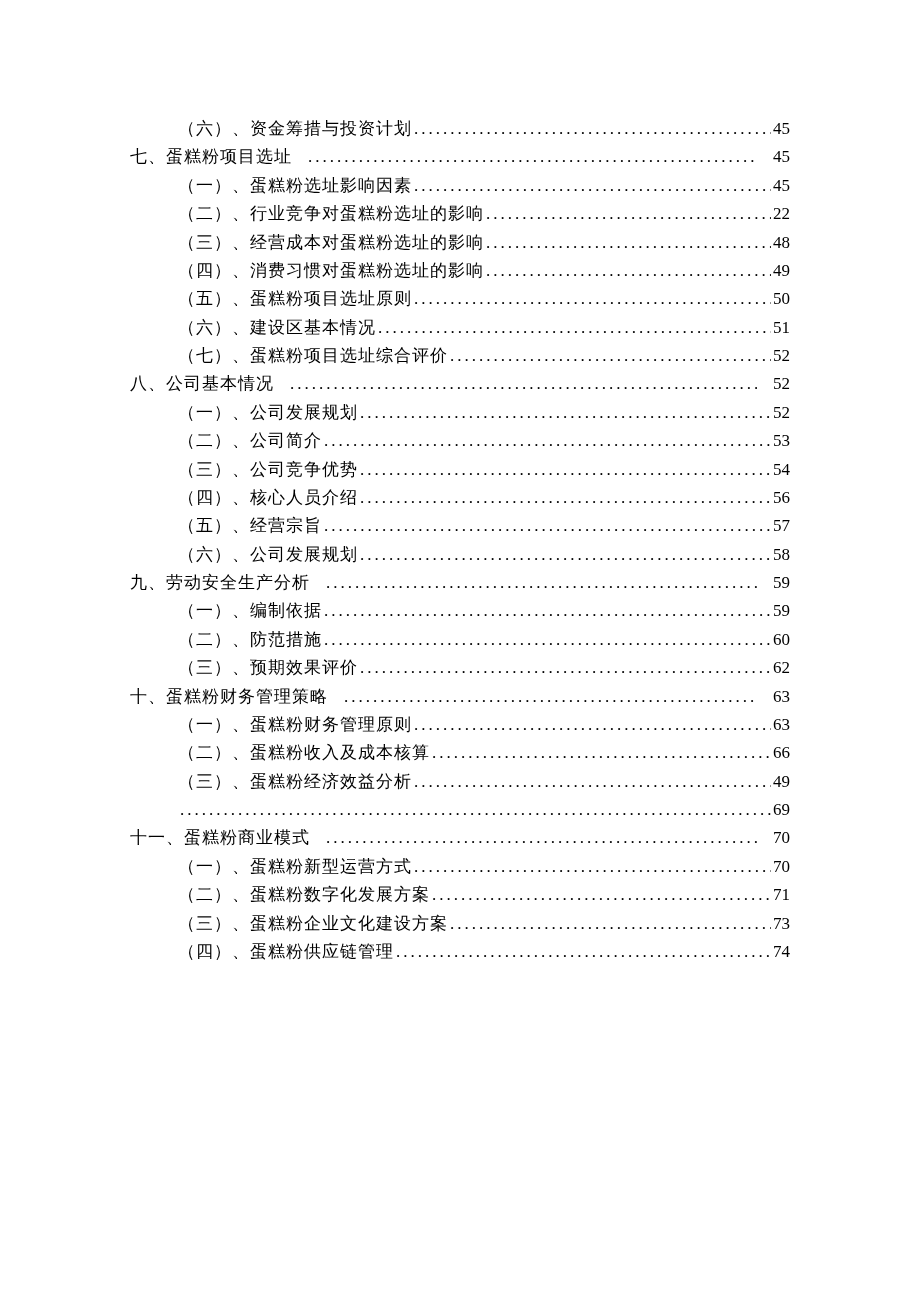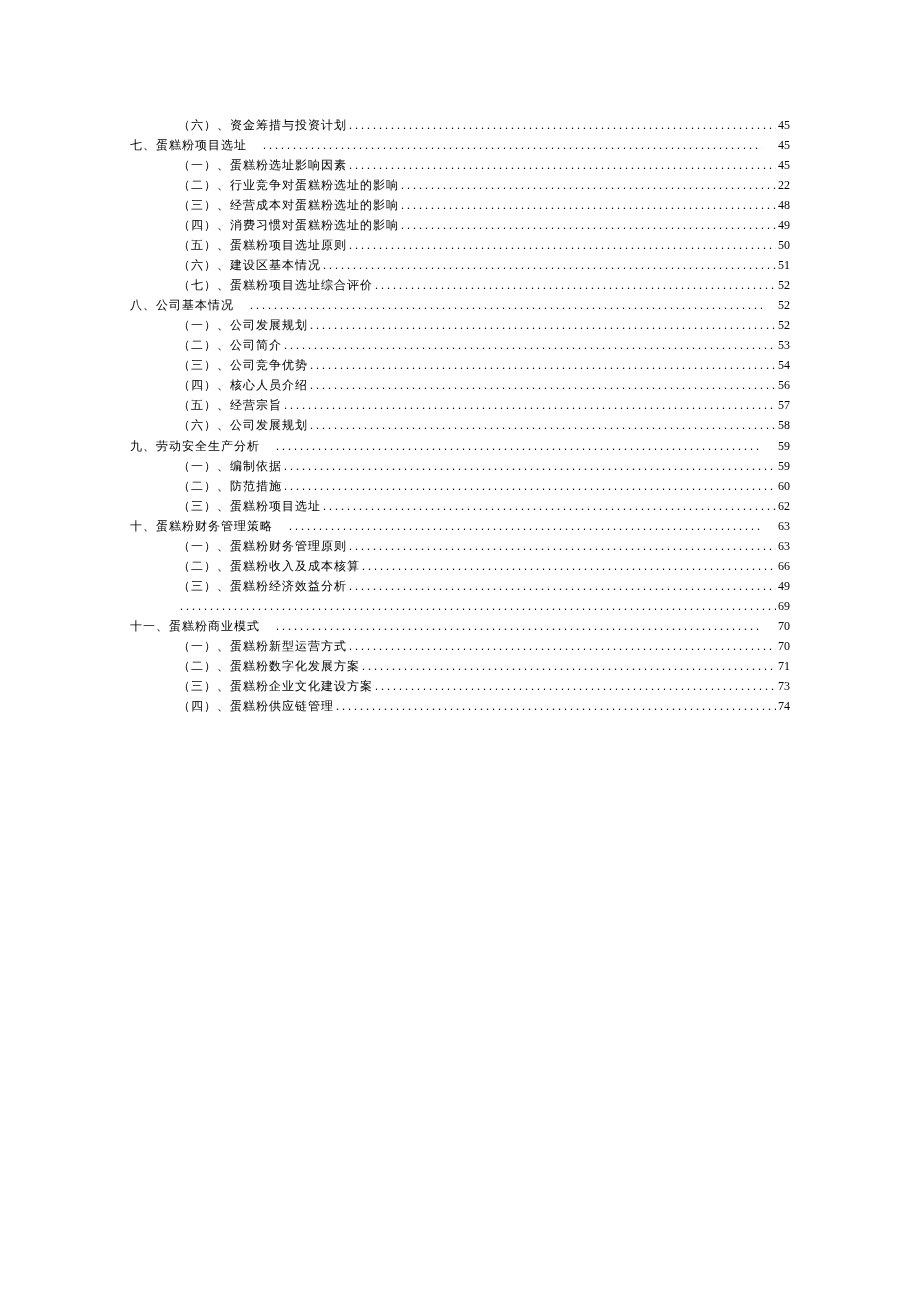--- a/index.html
+++ b/index.html
@@ -8,21 +8,21 @@
       box-sizing: border-box;
     }
     body {
       background: #ffffff;
       font-family: "SimSun", "宋体", serif;
       width: 920px;
       height: 1301px;
       padding: 115px 130px 0 130px;
     }
     .toc {
-      font-size: 12px;
+      font-size: 17px;
       line-height: 1.67;
       color: #000;
     }
     .toc-entry {
       display: flex;
       align-items: baseline;
       white-space: nowrap;
       margin-bottom: 0;
     }
     .toc-entry.level1 {
@@ -144,21 +144,21 @@
       <span class="toc-label">（一）、编制依据</span>
       <span class="toc-dots"></span>
       <span class="toc-page">59</span>
     </div>
     <div class="toc-entry level2">
       <span class="toc-label">（二）、防范措施</span>
       <span class="toc-dots"></span>
       <span class="toc-page">60</span>
     </div>
     <div class="toc-entry level2">
-      <span class="toc-label">（三）、蛋糕粉项目选址</span>
+      <span class="toc-label">（三）、预期效果评价</span>
       <span class="toc-dots"></span>
       <span class="toc-page">62</span>
     </div>
     <div class="toc-entry level1">
       <span class="toc-label">十、蛋糕粉财务管理策略</span>
       <span class="toc-dots"></span>
       <span class="toc-page">63</span>
     </div>
     <div class="toc-entry level2">
       <span class="toc-label">（一）、蛋糕粉财务管理原则</span>

